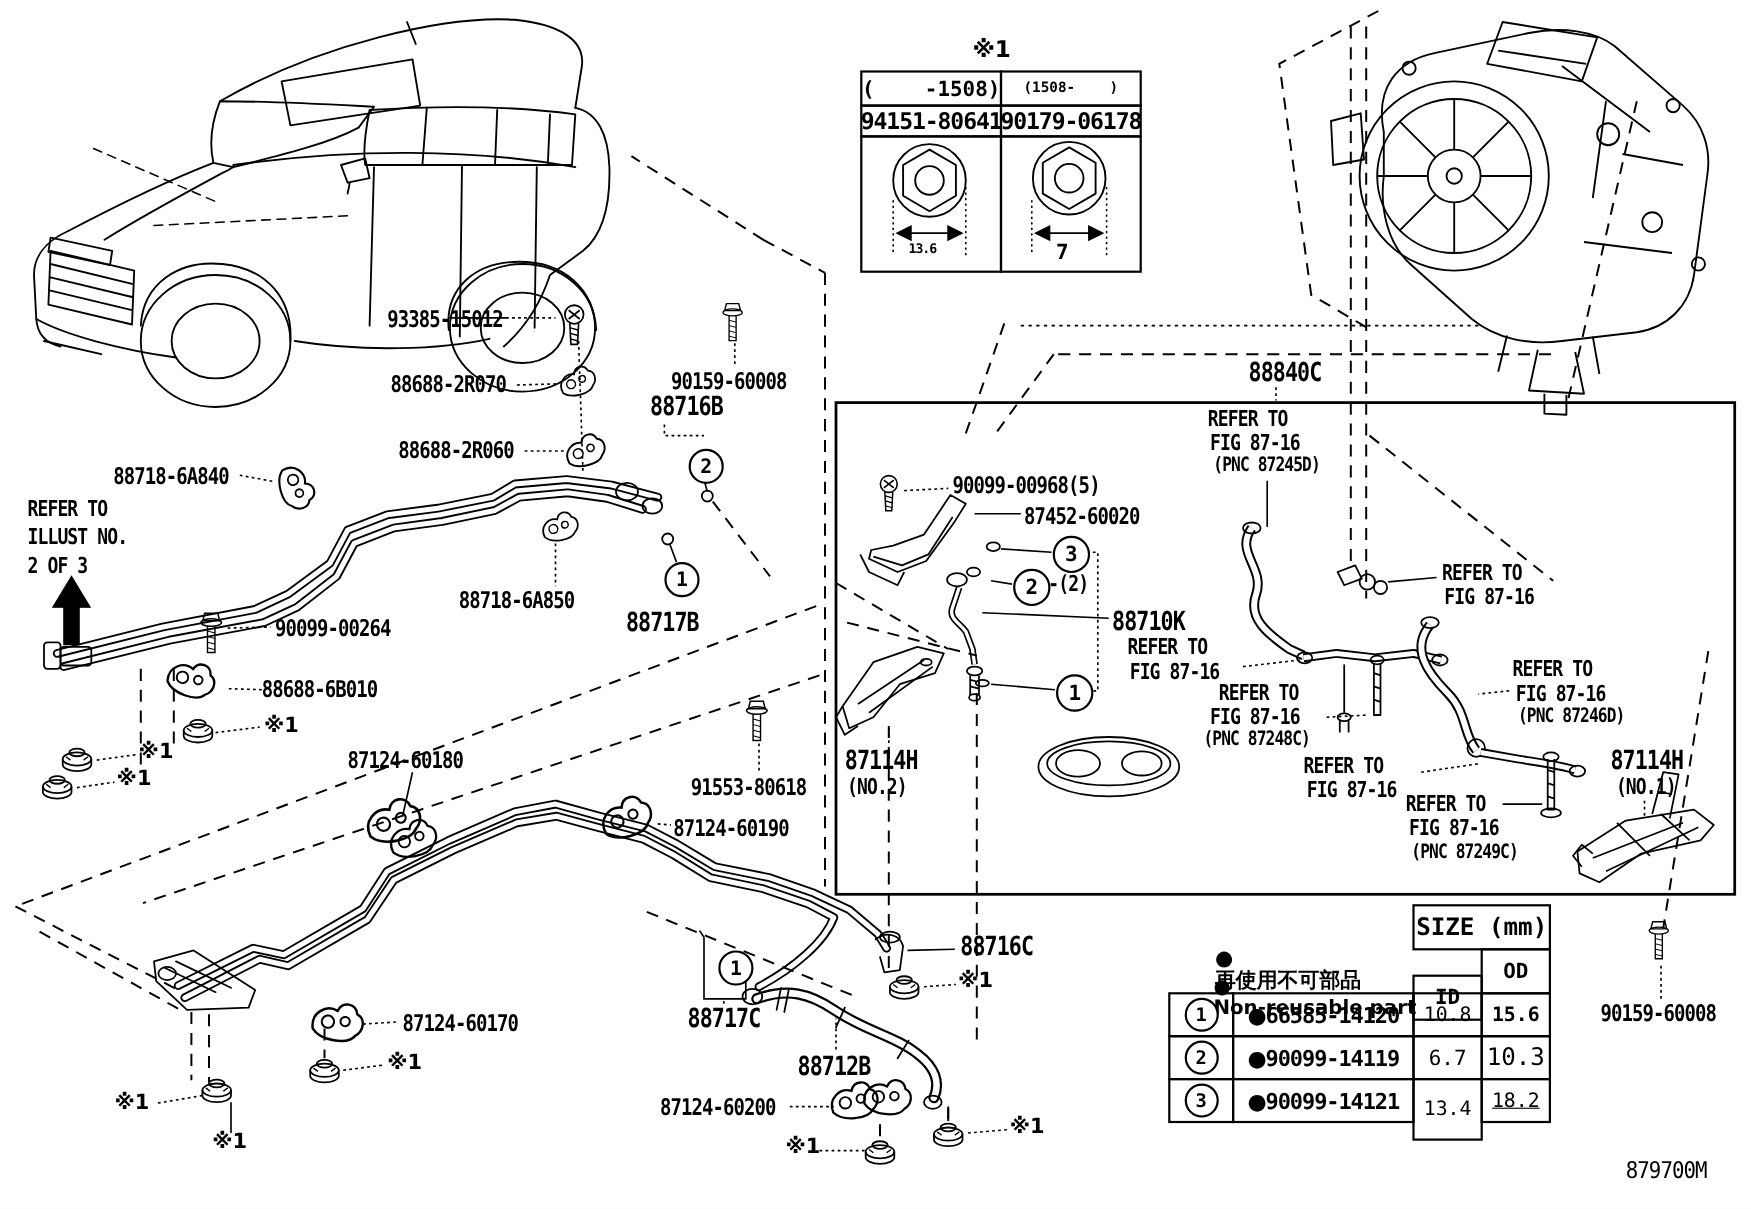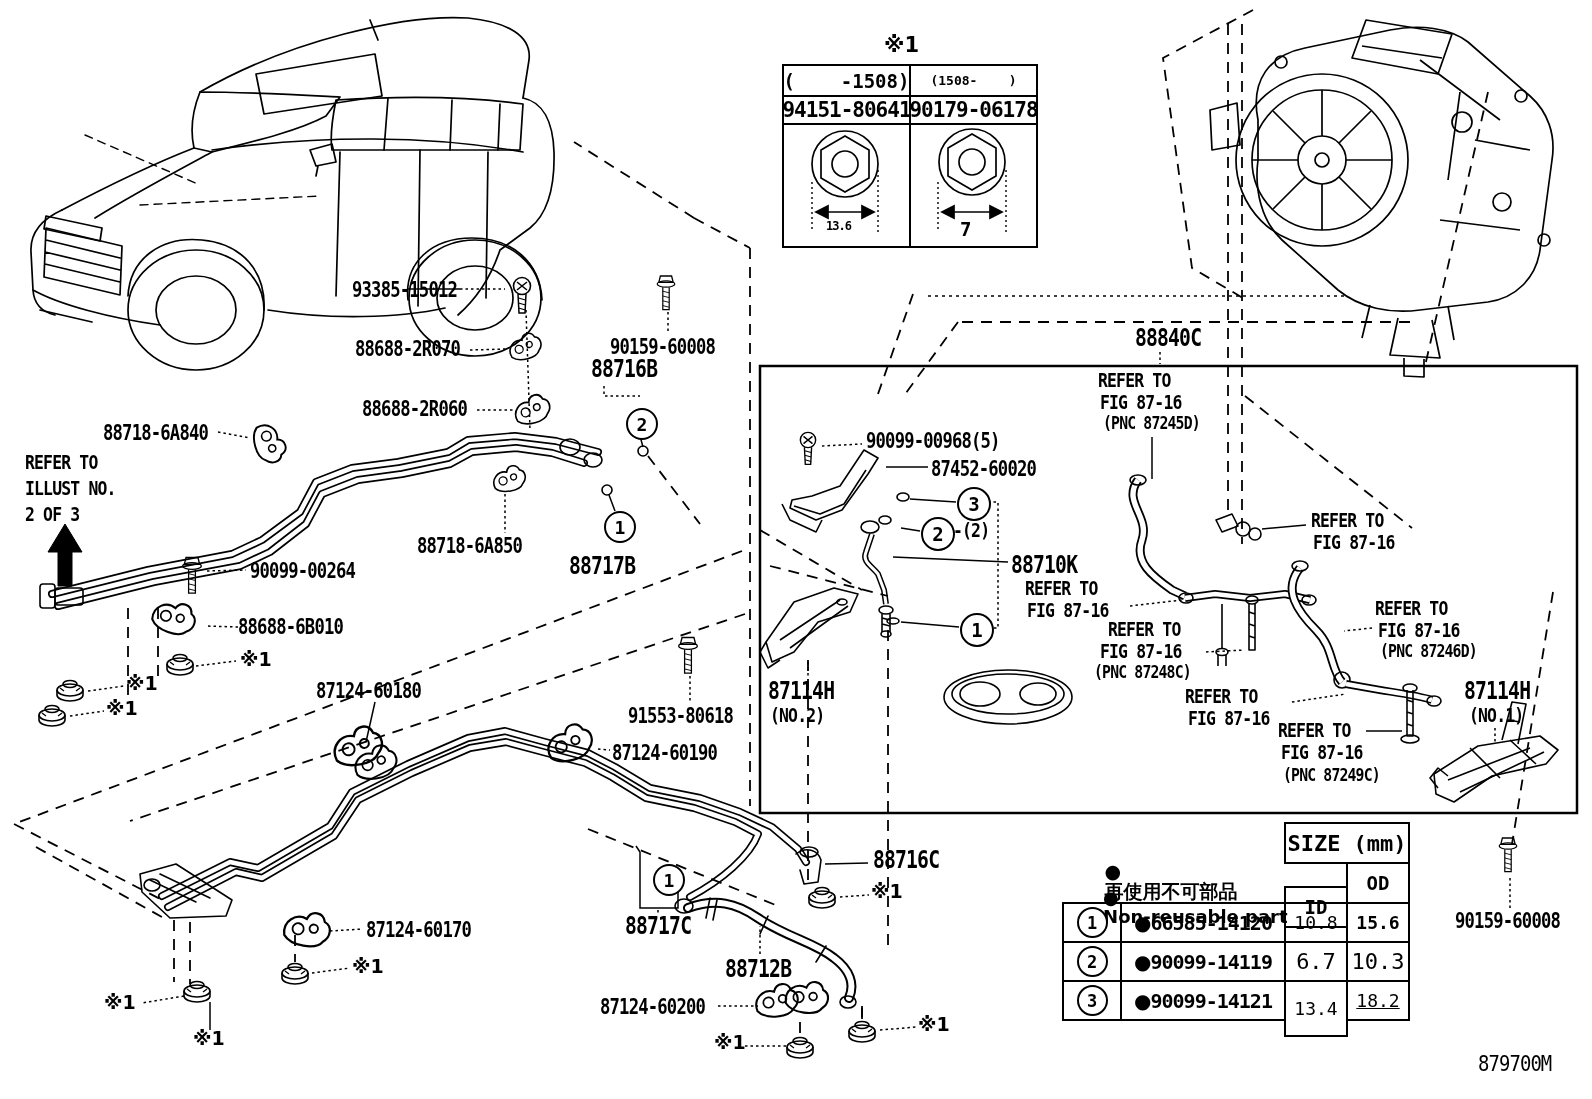--- a/index.html
+++ b/index.html
@@ -368,21 +368,21 @@
   </div>
   <div class="cell" style="left:1284px;top:902px;width:64px;height:41px;font-size:18px;font-weight:400;">10.8</div>
   <div class="cell" style="left:1346px;top:902px;width:64px;height:41px;font-size:18px;font-weight:700;">15.6</div>
 
   <div class="cell" style="left:1062px;top:941px;width:60px;height:41px;">
     <span class="callout" style="position:static;width:27px;height:27px;font-size:17px;">2</span>
   </div>
   <div class="cell" style="left:1120px;top:941px;width:166px;height:41px;font-size:20px;letter-spacing:-1px;">
     <span style="font-family:'DejaVu Sans',sans-serif;">●</span><span>90099-14119</span>
   </div>
-  <div class="cell" style="left:1284px;top:941px;width:64px;height:41px;font-size:22px;font-weight:400;">6.7</div>
+  <div class="cell" style="left:1284px;top:941px;width:64px;height:41px;font-size:19px;font-weight:400;">6.7</div>
   <div class="cell" style="left:1346px;top:941px;width:64px;height:41px;font-size:22px;font-weight:400;">10.3</div>
 
   <div class="cell" style="left:1062px;top:980px;width:60px;height:41px;">
     <span class="callout" style="position:static;width:27px;height:27px;font-size:17px;">3</span>
   </div>
   <div class="cell" style="left:1120px;top:980px;width:166px;height:41px;font-size:20px;letter-spacing:-1px;">
     <span style="font-family:'DejaVu Sans',sans-serif;">●</span><span>90099-14121</span>
   </div>
   <div class="cell" style="left:1284px;top:980px;width:64px;height:57px;font-size:18px;font-weight:400;">13.4</div>
   <div class="cell" style="left:1346px;top:980px;width:64px;height:41px;font-size:18px;font-weight:400;text-decoration:underline;">18.2</div>

